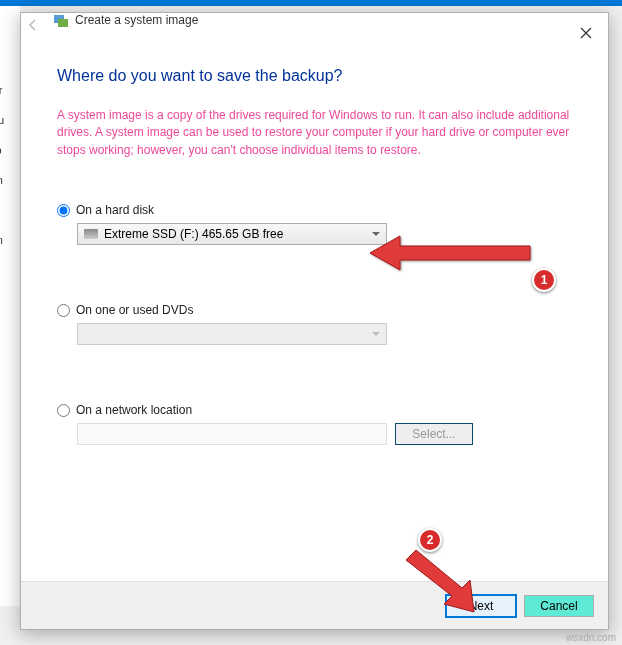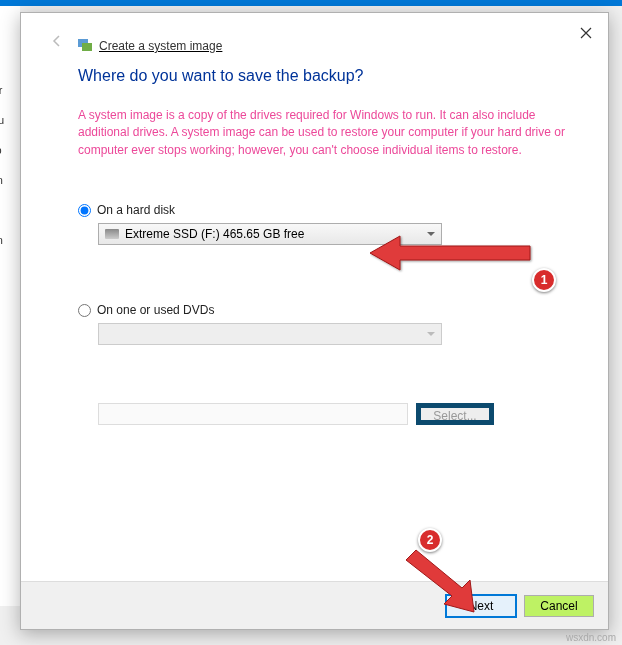--- a/index.html
+++ b/index.html
@@ -37,24 +37,23 @@
     height: 618px;
     background: #fff;
     border: 1px solid #b0b0b0;
     box-shadow: 0 4px 18px rgba(0,0,0,0.3);
     display: flex;
     flex-direction: column;
   }
   .titlebar {
     height: 40px;
     display: flex;
-    align-items: flex-end;
-    padding: 0 24px;
+    align-items: flex-start;
+    padding: 0 0;
     position: relative;
-    text-decoration: underline;
   }
   .back-arrow {
     width: 24px; height: 24px;
     display: flex; align-items: center; justify-content: center;
     color: #aaa;
     margin-right: 8px;
   }
   .title-icon {
     width: 16px; height: 16px;
     margin-right: 6px;
@@ -64,21 +63,21 @@
   .close-btn {
     position: absolute;
     right: 8px; top: 8px;
     width: 28px; height: 24px;
     display: flex; align-items: center; justify-content: center;
     color: #333;
     cursor: pointer;
   }
   .content {
     flex: 1;
-    padding: 14px 36px 0 57px;
+    padding: 14px 36px 0 36px;
     overflow: hidden;
   }
   .heading {
     color: #003399;
     font-size: 16px;
     font-weight: 400;
     margin-bottom: 22px;
   }
   .desc {
     font-size: 12px;
@@ -94,21 +93,21 @@
     margin-bottom: 6px;
     margin-top: 44px;
   }
   .radio-row input[type=radio] {
     margin: 0 6px 0 0;
     width: 13px; height: 13px;
   }
   .radio-row label { font-size: 12px; color: #222; }
   .combo {
     margin-left: 20px;
-    width: 344px;
+    width: 310px;
     height: 22px;
     border: 1px solid #adadad;
     background: linear-gradient(#f8f8f8,#e8e8e8);
     display: flex;
     align-items: center;
     padding: 0 6px;
     position: relative;
     font-size: 12px;
   }
   .combo.disabled {
@@ -140,42 +139,42 @@
   }
   .net-input {
     width: 310px;
     height: 22px;
     border: 1px solid #ddd;
     background: #fafafa;
   }
   .select-btn {
     width: 78px;
     height: 22px;
-    border: 5px solid #0c4a6e;
+    border: 1px solid #0c4a6e;
     background: #eee;
     color: #999;
     font-size: 12px;
     cursor: default;
   }
   .footer {
     height: 48px;
     background: #f0f0f0;
     border-top: 1px solid #ddd;
     display: flex;
     align-items: center;
     justify-content: flex-end;
     padding: 0 14px;
     gap: 8px;
   }
   .footer button {
     width: 70px;
     height: 22px;
     font-size: 12px;
     border: 1px solid #adadad;
-    background: #bef264;
+    background: #5eead4;
     cursor: pointer;
   }
   .footer button.primary {
     border: 1px solid #0078d7;
     outline: 1px solid #0078d7;
     background: #e5f1fb;
   }
   .watermark {
     position: absolute;
     right: 6px;
@@ -261,20 +260,24 @@
         <input type="radio" name="dest" style="">
         <label>On one or used DVDs</label>
       </div>
       <div class="combo disabled">
         <span></span>
         <div class="chev"></div>
       </div>
     </div>
 
     <div class="option-group last">
+      <div class="radio-row">
+        <input type="radio" name="dest" style="">
+        <label>On a network location</label>
+      </div>
       <div class="net-row">
         <div class="net-input"></div>
         <button class="select-btn" disabled="">Select...</button>
       </div>
     </div>
   </div>
 
   <div class="footer">
     <button class="primary">Next</button>
     <button>Cancel</button>

